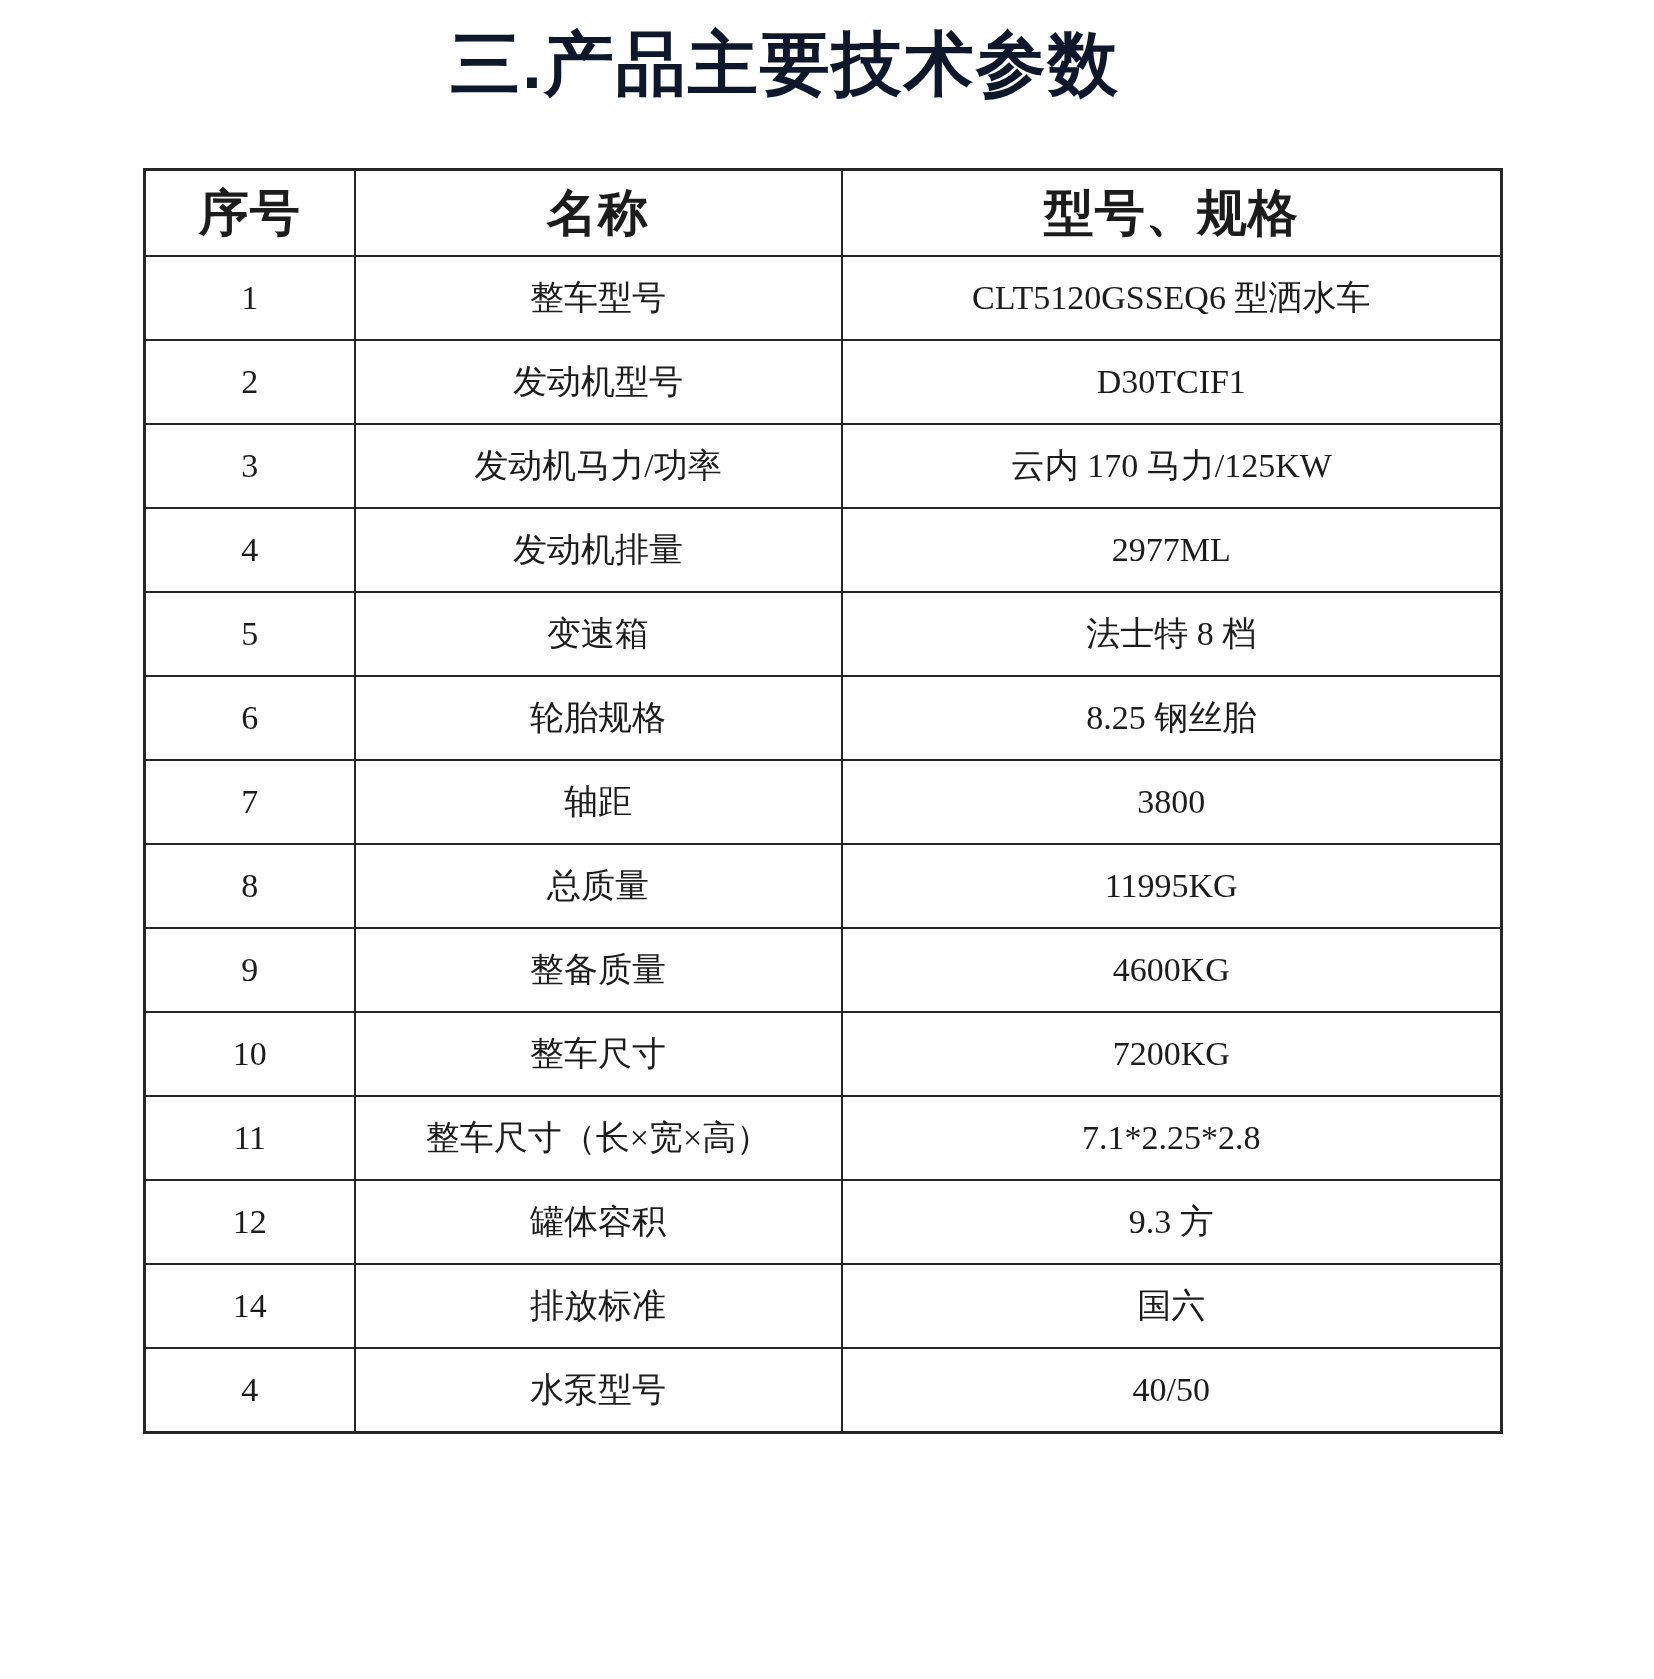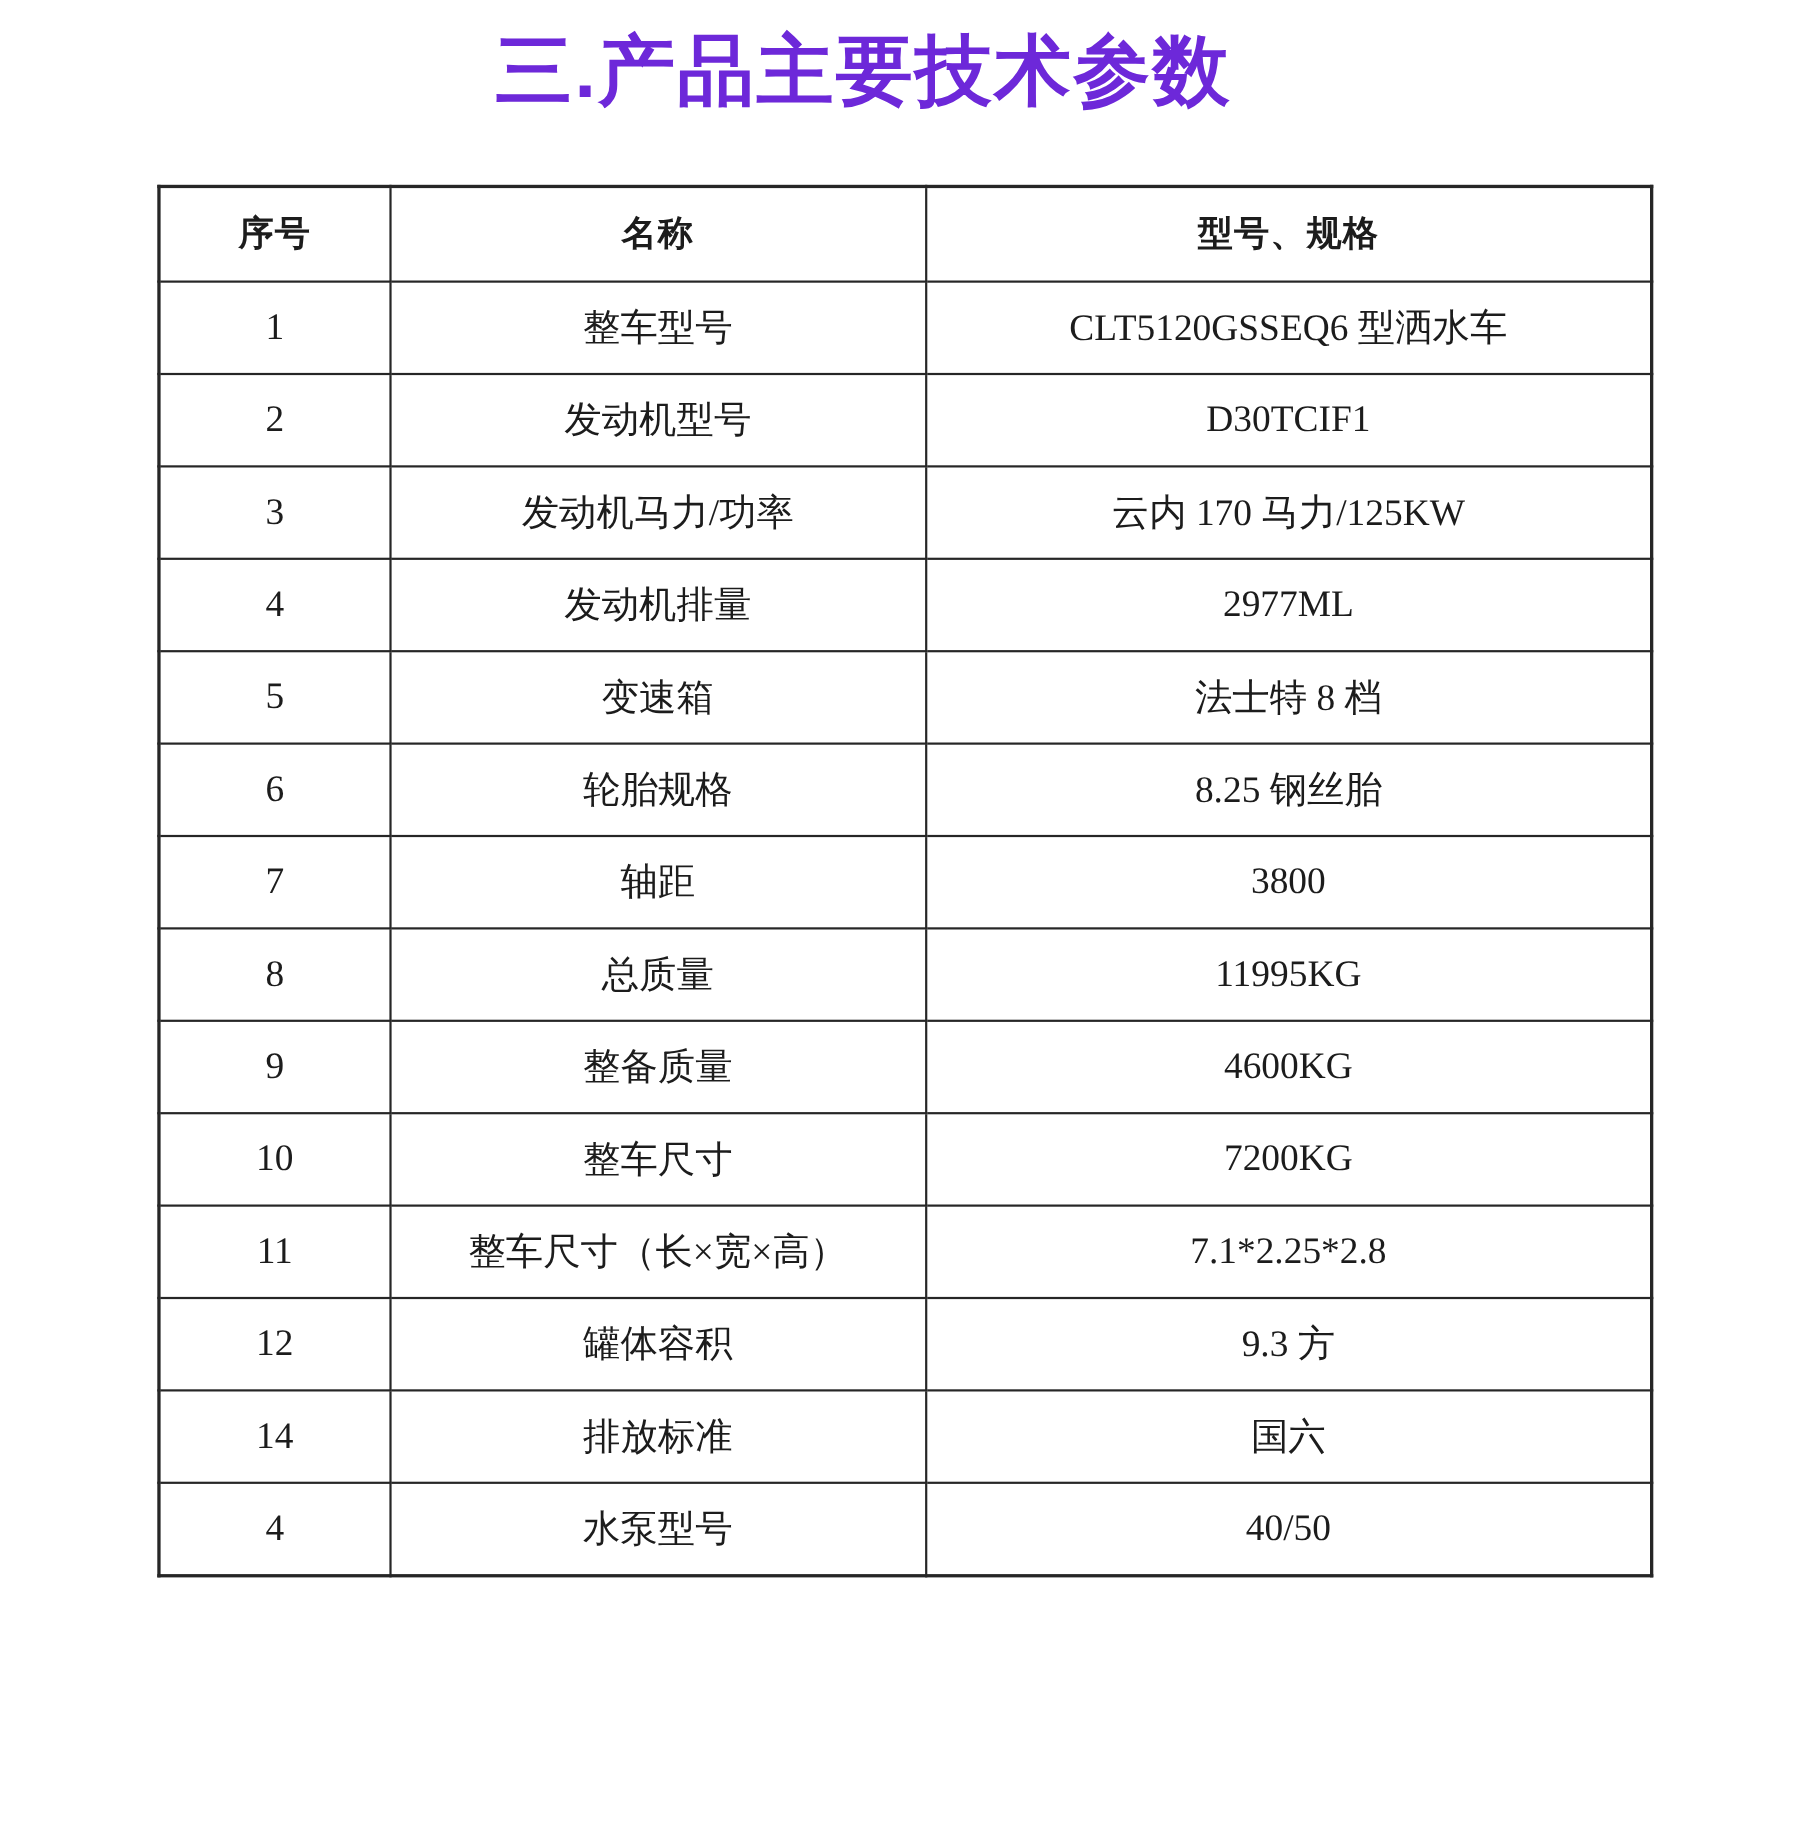--- a/index.html
+++ b/index.html
@@ -44,36 +44,36 @@
     border: 2px solid #262626;
     text-align: center;
     vertical-align: middle;
     padding: 0 6px;
     overflow: hidden;
     white-space: nowrap;
   }
   table.spec-table { border: 3px solid #262626; }
   table.spec-table th {
     height: 84px;
-    font-size: 32px;
+    font-size: 50px;
     font-weight: bold;
     letter-spacing: 1px;
     margin-left: 48px;
   }
   table.spec-table td {
     height: 82px;
     font-size: 34px;
   }
 </style>
 </head>
 <body>
 
 <div class="page">
 
-  <h1 class="doc-title" style="color: #6d28d9;">三.产品主要技术参数</h1>
+  <h1 class="doc-title" style="color: #0f172a;">三.产品主要技术参数</h1>
 
   <table class="spec-table">
     <colgroup>
       <col class="c-no">
         <col class="c-name">
         <col class="c-spec">
     </colgroup>
     <thead>
       <tr>
         <th>序号</th>

